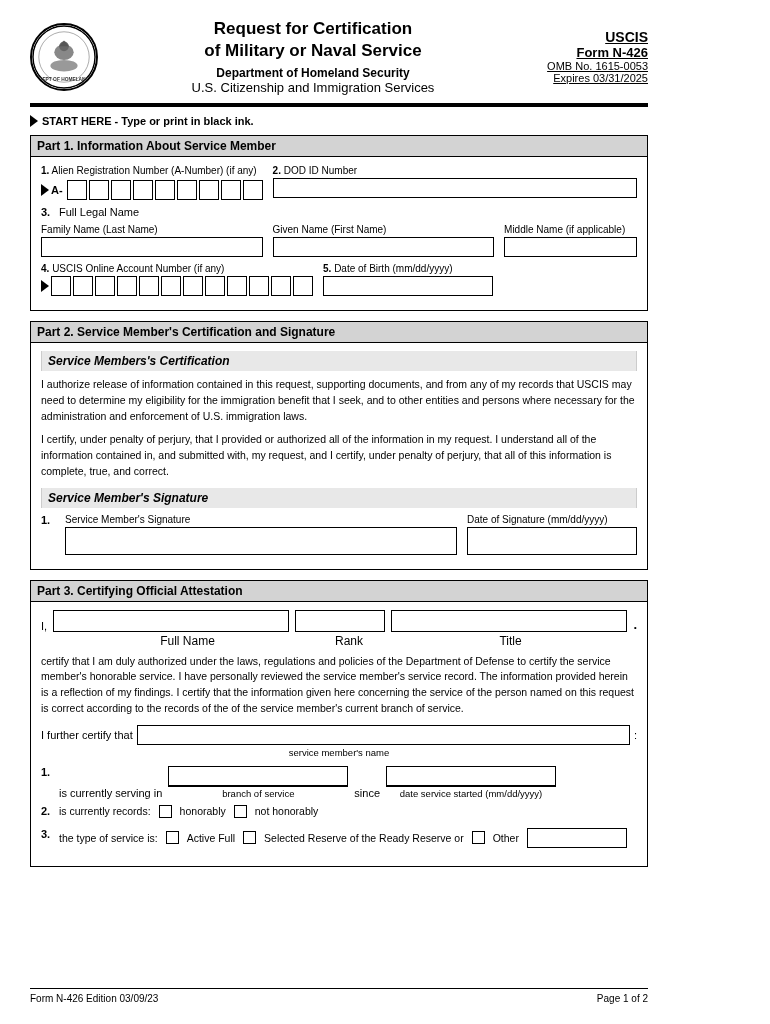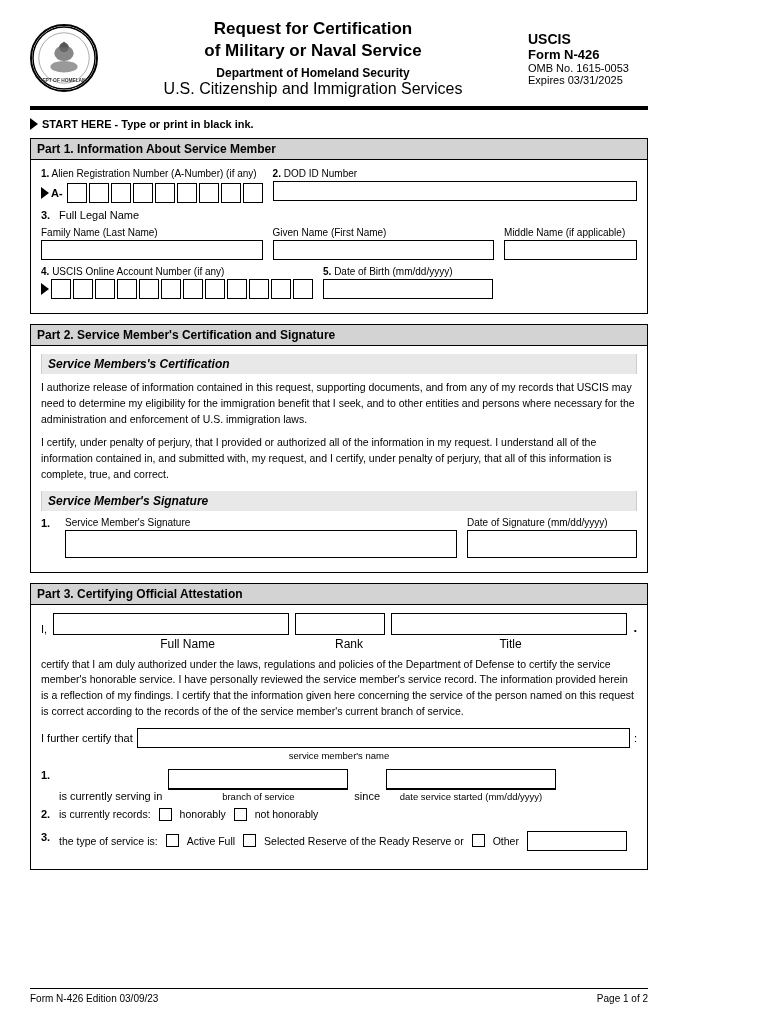--- a/index.html
+++ b/index.html
@@ -36,26 +36,28 @@
       font-size: 17px;
       font-weight: bold;
       line-height: 1.3;
     }
     .header-title .dept {
       font-size: 12px;
       font-weight: bold;
       margin-top: 4px;
     }
     .header-title .agency {
-      font-size: 16px;
+      font-size: 13px;
     }
     .header-right {
+      text-align: right;
       font-size: 11px;
       flex-shrink: 0;
       min-width: 120px;
+      text-decoration: underline;
     }
 
     
     .black-bar {
       height: 4px;
       background: #000;
       margin: 4px 0 8px 0;
     }
 
     

